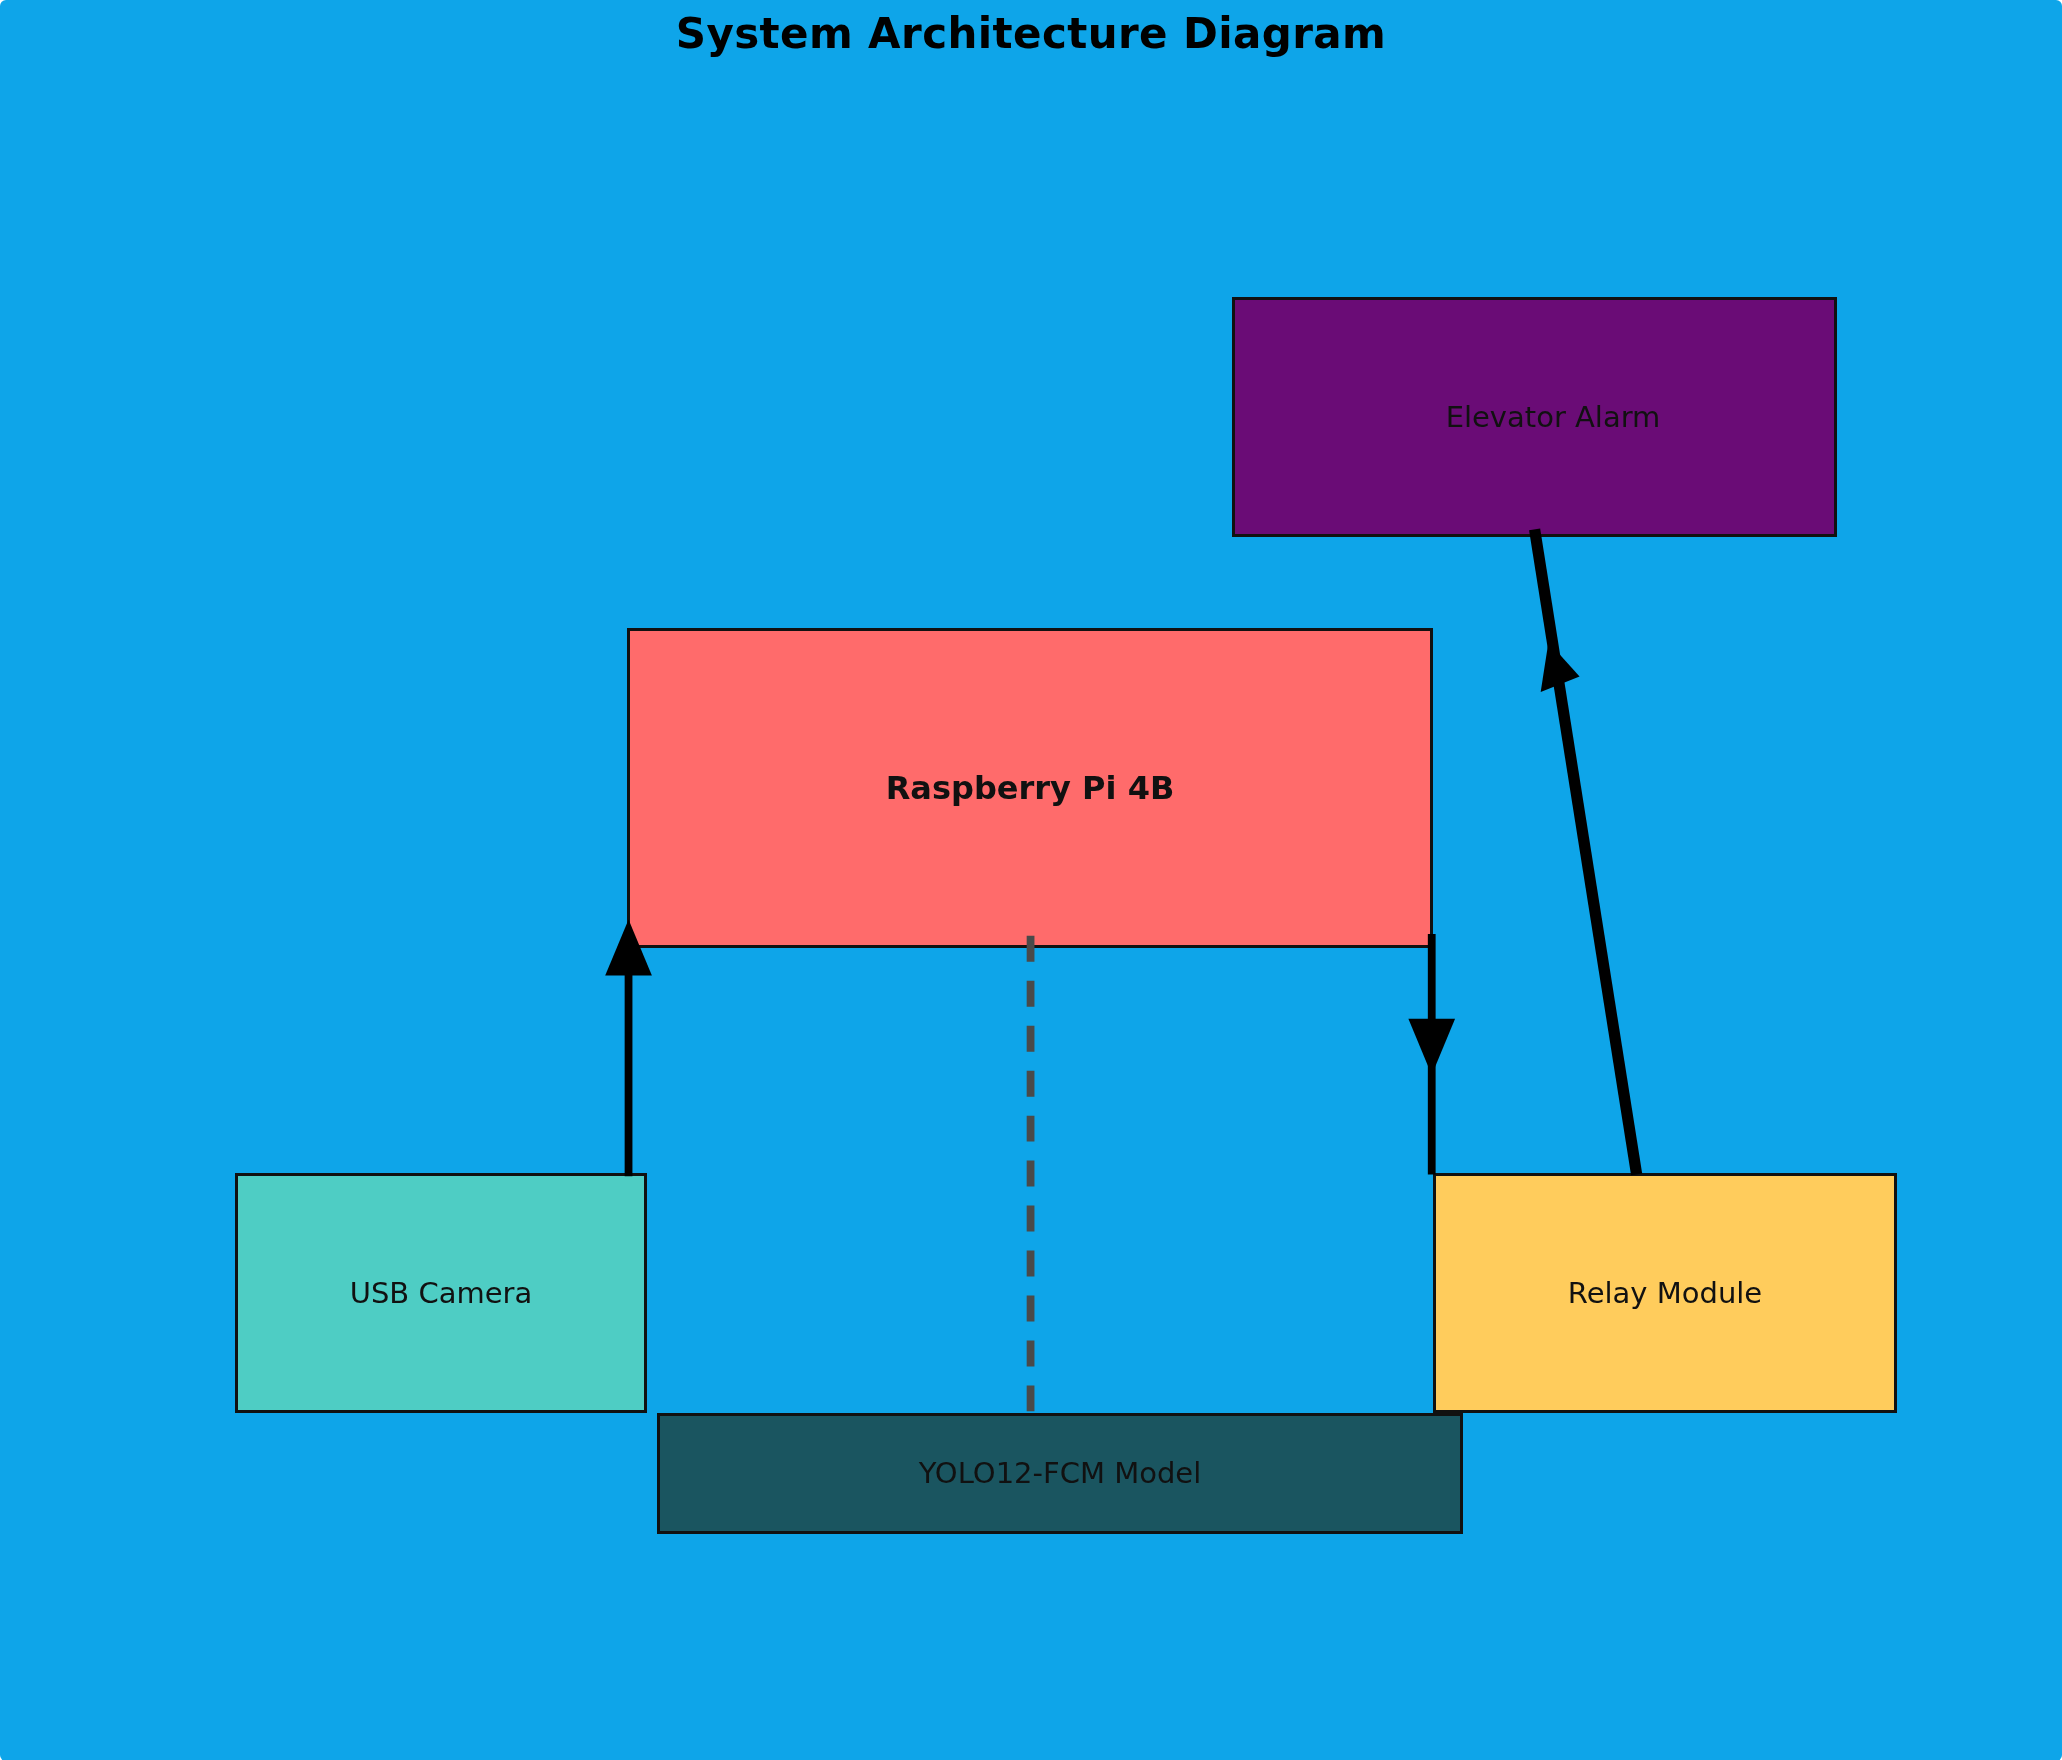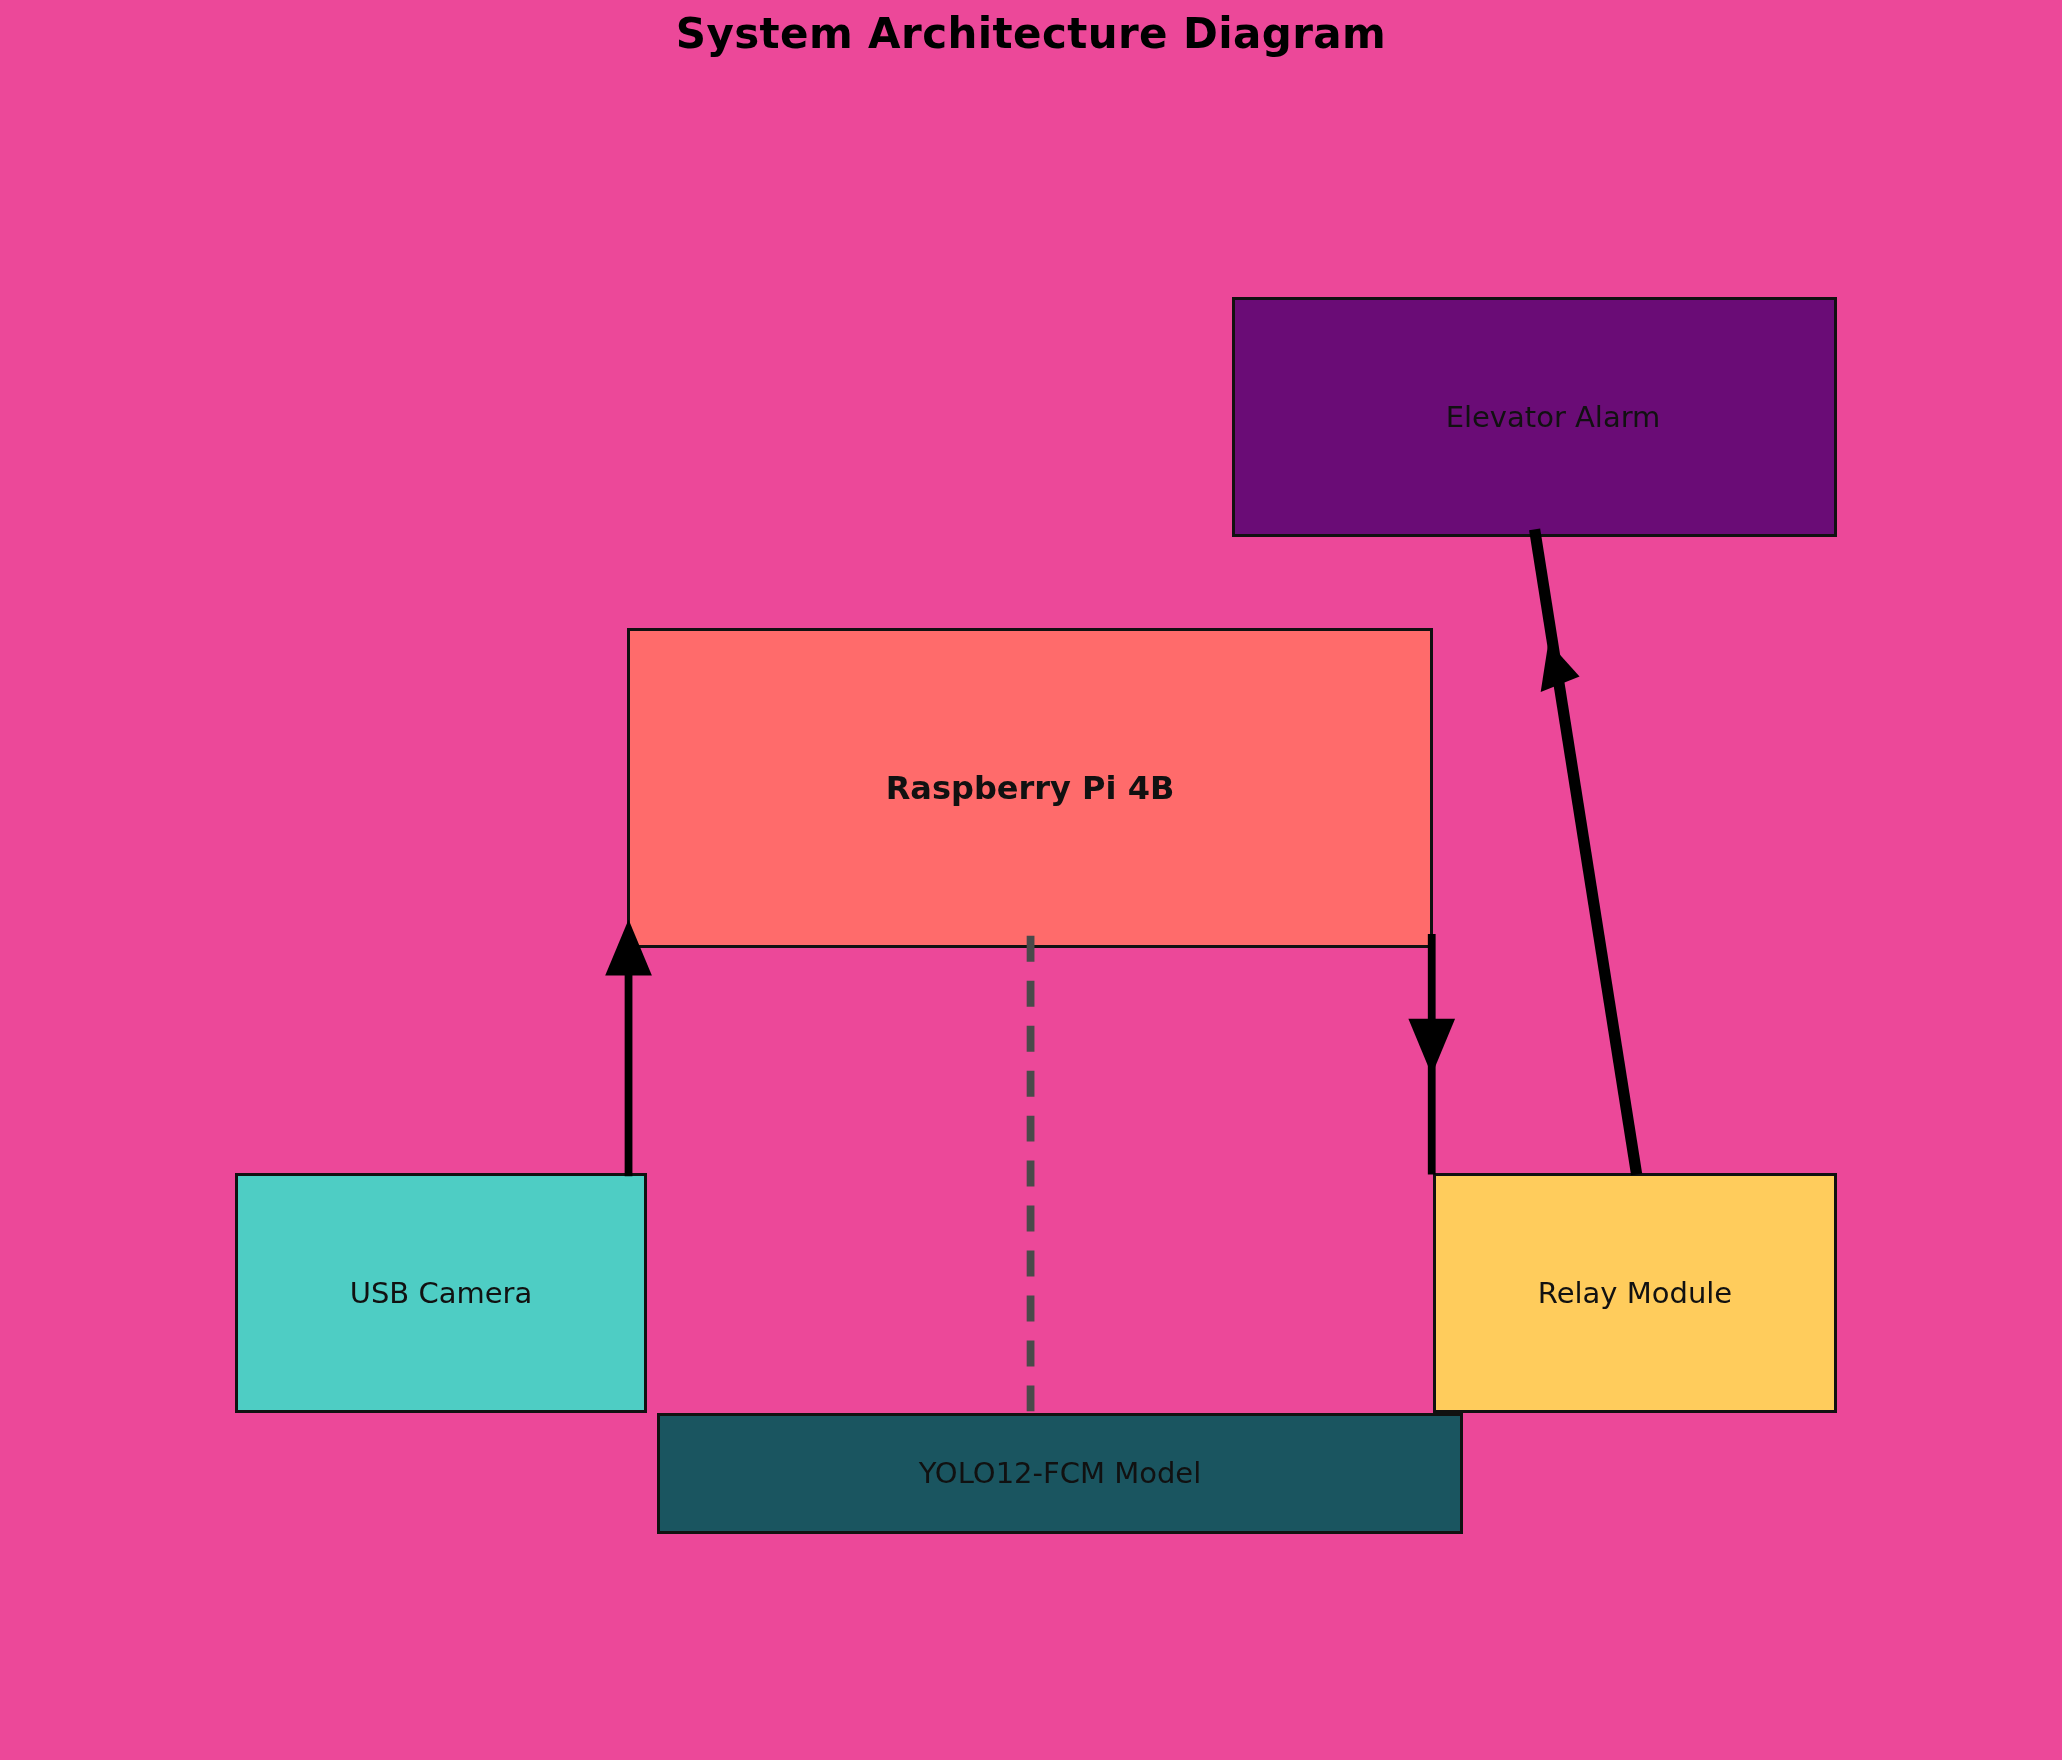--- a/index.html
+++ b/index.html
@@ -5,22 +5,23 @@
 <style>
   html,body{margin:0;padding:0;background:#ffffff;}
   body{
     font-family:"DejaVu Sans","Liberation Sans",sans-serif;
     -webkit-font-smoothing:antialiased;
   }
   #canvas{
     position:relative;
     width:2062px;
     height:1761px;
-    background:#ec4899;
+    background:#0ea5e9;
     overflow:hidden;
+    border-radius:6px;
   }
   
   #diagram-title{
     position:absolute;
     left:0; top:8.6px;
     width:2062px;
     text-align:center;
     font-size:42px;
     font-weight:bold;
     color:#000000;
@@ -48,21 +49,21 @@
     font-weight:normal;
     text-align:center;
     line-height:1.25;
   }
   .node.emphasis{ font-weight:bold; font-size:32px;margin-top:14px; }
   .node-label{ display:block; padding:0 10.4px; }
 
   #node-elevator-alarm{ left:1232px; top:297px; width:605px; height:240px; }
   #node-raspberry-pi  { left:627px;  top:614px; width:806px; height:320px; }
   #node-usb-camera    { left:228px;  top:1173px; width:412px; height:240px; }
-  #node-relay-module  { left:1433px; top:1173px; width:404px; height:240px; }
+  #node-relay-module  { left:1433px; top:1173px; width:464px; height:240px; }
   #node-yolo-model    { left:627px;  top:1413px; width:806px; height:121px;margin-left:30px; }
 
   
   #node-usb-camera{ z-index:1;margin-left:7px; }
   #node-raspberry-pi{ z-index:3; }
   #node-yolo-model{ z-index:3; }
   #node-relay-module{ z-index:2; }
   #node-elevator-alarm{ z-index:3;padding-left:37px; }
   #connector-layer{ z-index:4; }
 </style>

